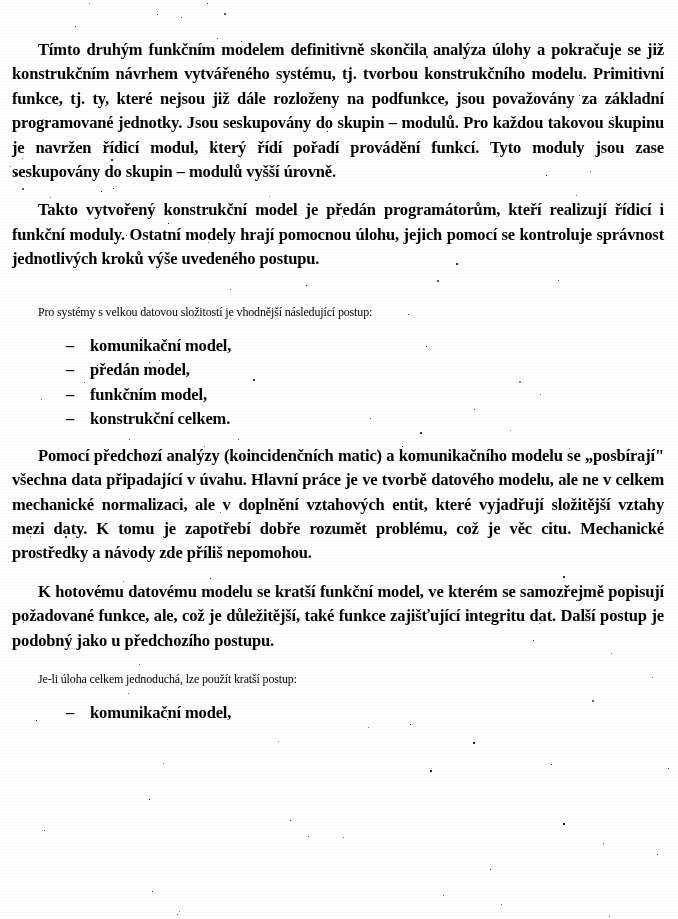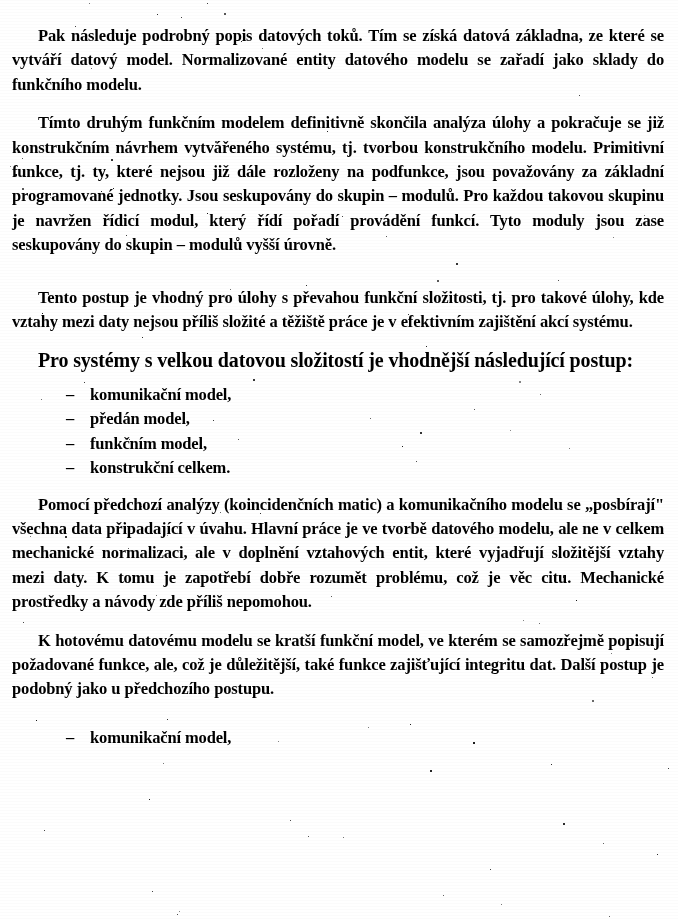--- a/index.html
+++ b/index.html
@@ -55,23 +55,23 @@
     word-spacing: 0.2px;
     
     -webkit-font-smoothing: none;
   }
 
   p.lead {
     margin: 0;
     padding: 0 22px 0 12px;
     text-indent: 26px;
     text-align: left;
-    font-size: 20px;
+    font-size: 12px;
     line-height: 24.4px;
-    font-weight: 700;
+    font-weight: 400;
     letter-spacing: -0.15px;
   }
 
   ul.models {
     list-style: none;
     margin: 0;
     padding: 0;
   }
 
   ul.models li {
@@ -110,32 +110,31 @@
 
 <div id="page">
 
   <div id="content">
 
     <div class="sp10"></div>
 
 
     <div class="sp14"></div>
 
-    <p class="para">Pak následuje podrobný popis datových toků. Tím se získá datová základna, ze které se vytváří datový model. Normalizované entity datového modelu se zařadí jako sklady do funkčního modelu.</p>
 
     <div class="sp14"></div>
 
     <p class="para">Tímto druhým funkčním modelem definitivně skončila analýza úlohy a pokračuje se již konstrukčním návrhem vytvářeného systému, tj. tvorbou konstrukčního modelu. Primitivní funkce, tj. ty, které nejsou již dále rozloženy na podfunkce, jsou považovány za základní programované jednotky. Jsou seskupovány do skupin – modulů. Pro každou takovou skupinu je navržen řídicí modul, který řídí pořadí provádění funkcí. Tyto moduly jsou zase seskupovány do skupin – modulů vyšší úrovně.</p>
 
     <div class="sp14"></div>
 
-
-    <div class="sp14"></div>
-
-    <p class="para">Tento postup je vhodný pro úlohy s převahou funkční složitosti, tj. pro takové úlohy, kde vztahy mezi daty nejsou příliš složité a těžiště práce je v efektivním zajištění akcí systému.</p>
+    <p class="para">Takto vytvořený konstrukční model je předán programátorům, kteří realizují řídicí i funkční moduly. Ostatní modely hrají pomocnou úlohu, jejich pomocí se kontroluje správnost jednotlivých kroků výše uvedeného postupu.</p>
+
+    <div class="sp14"></div>
+
 
     <div class="sp14"></div>
 
     <p class="lead">Pro systémy s velkou datovou složitostí je vhodnější následující postup:</p>
 
     <div class="sp10"></div>
 
     <ul class="models">
       <li>
         <span class="dash">–</span>
@@ -158,20 +157,21 @@
     <div class="sp12"></div>
 
     <p class="para">Pomocí předchozí analýzy (koincidenčních matic) a komunikačního modelu se „posbírají" všechna data připadající v úvahu. Hlavní práce je ve tvorbě datového modelu, ale ne v celkem mechanické normalizaci, ale v doplnění vztahových entit, které vyjadřují složitější vztahy mezi daty. K tomu je zapotřebí dobře rozumět problému, což je věc citu. Mechanické prostředky a návody zde příliš nepomohou.</p>
 
     <div class="sp14"></div>
 
     <p class="para">K hotovému datovému modelu se kratší funkční model, ve kterém se samozřejmě popisují požadované funkce, ale, což je důležitější, také funkce zajišťující integritu dat. Další postup je podobný jako u předchozího postupu.</p>
 
     <div class="sp14"></div>
 
+    <p class="lead">Je-li úloha celkem jednoduchá, lze použít kratší postup:</p>
 
     <div class="sp10"></div>
 
     <ul class="models">
       <li>
         <span class="dash">–</span>
         <span>komunikační model,</span>
       </li>
 
     </ul>

